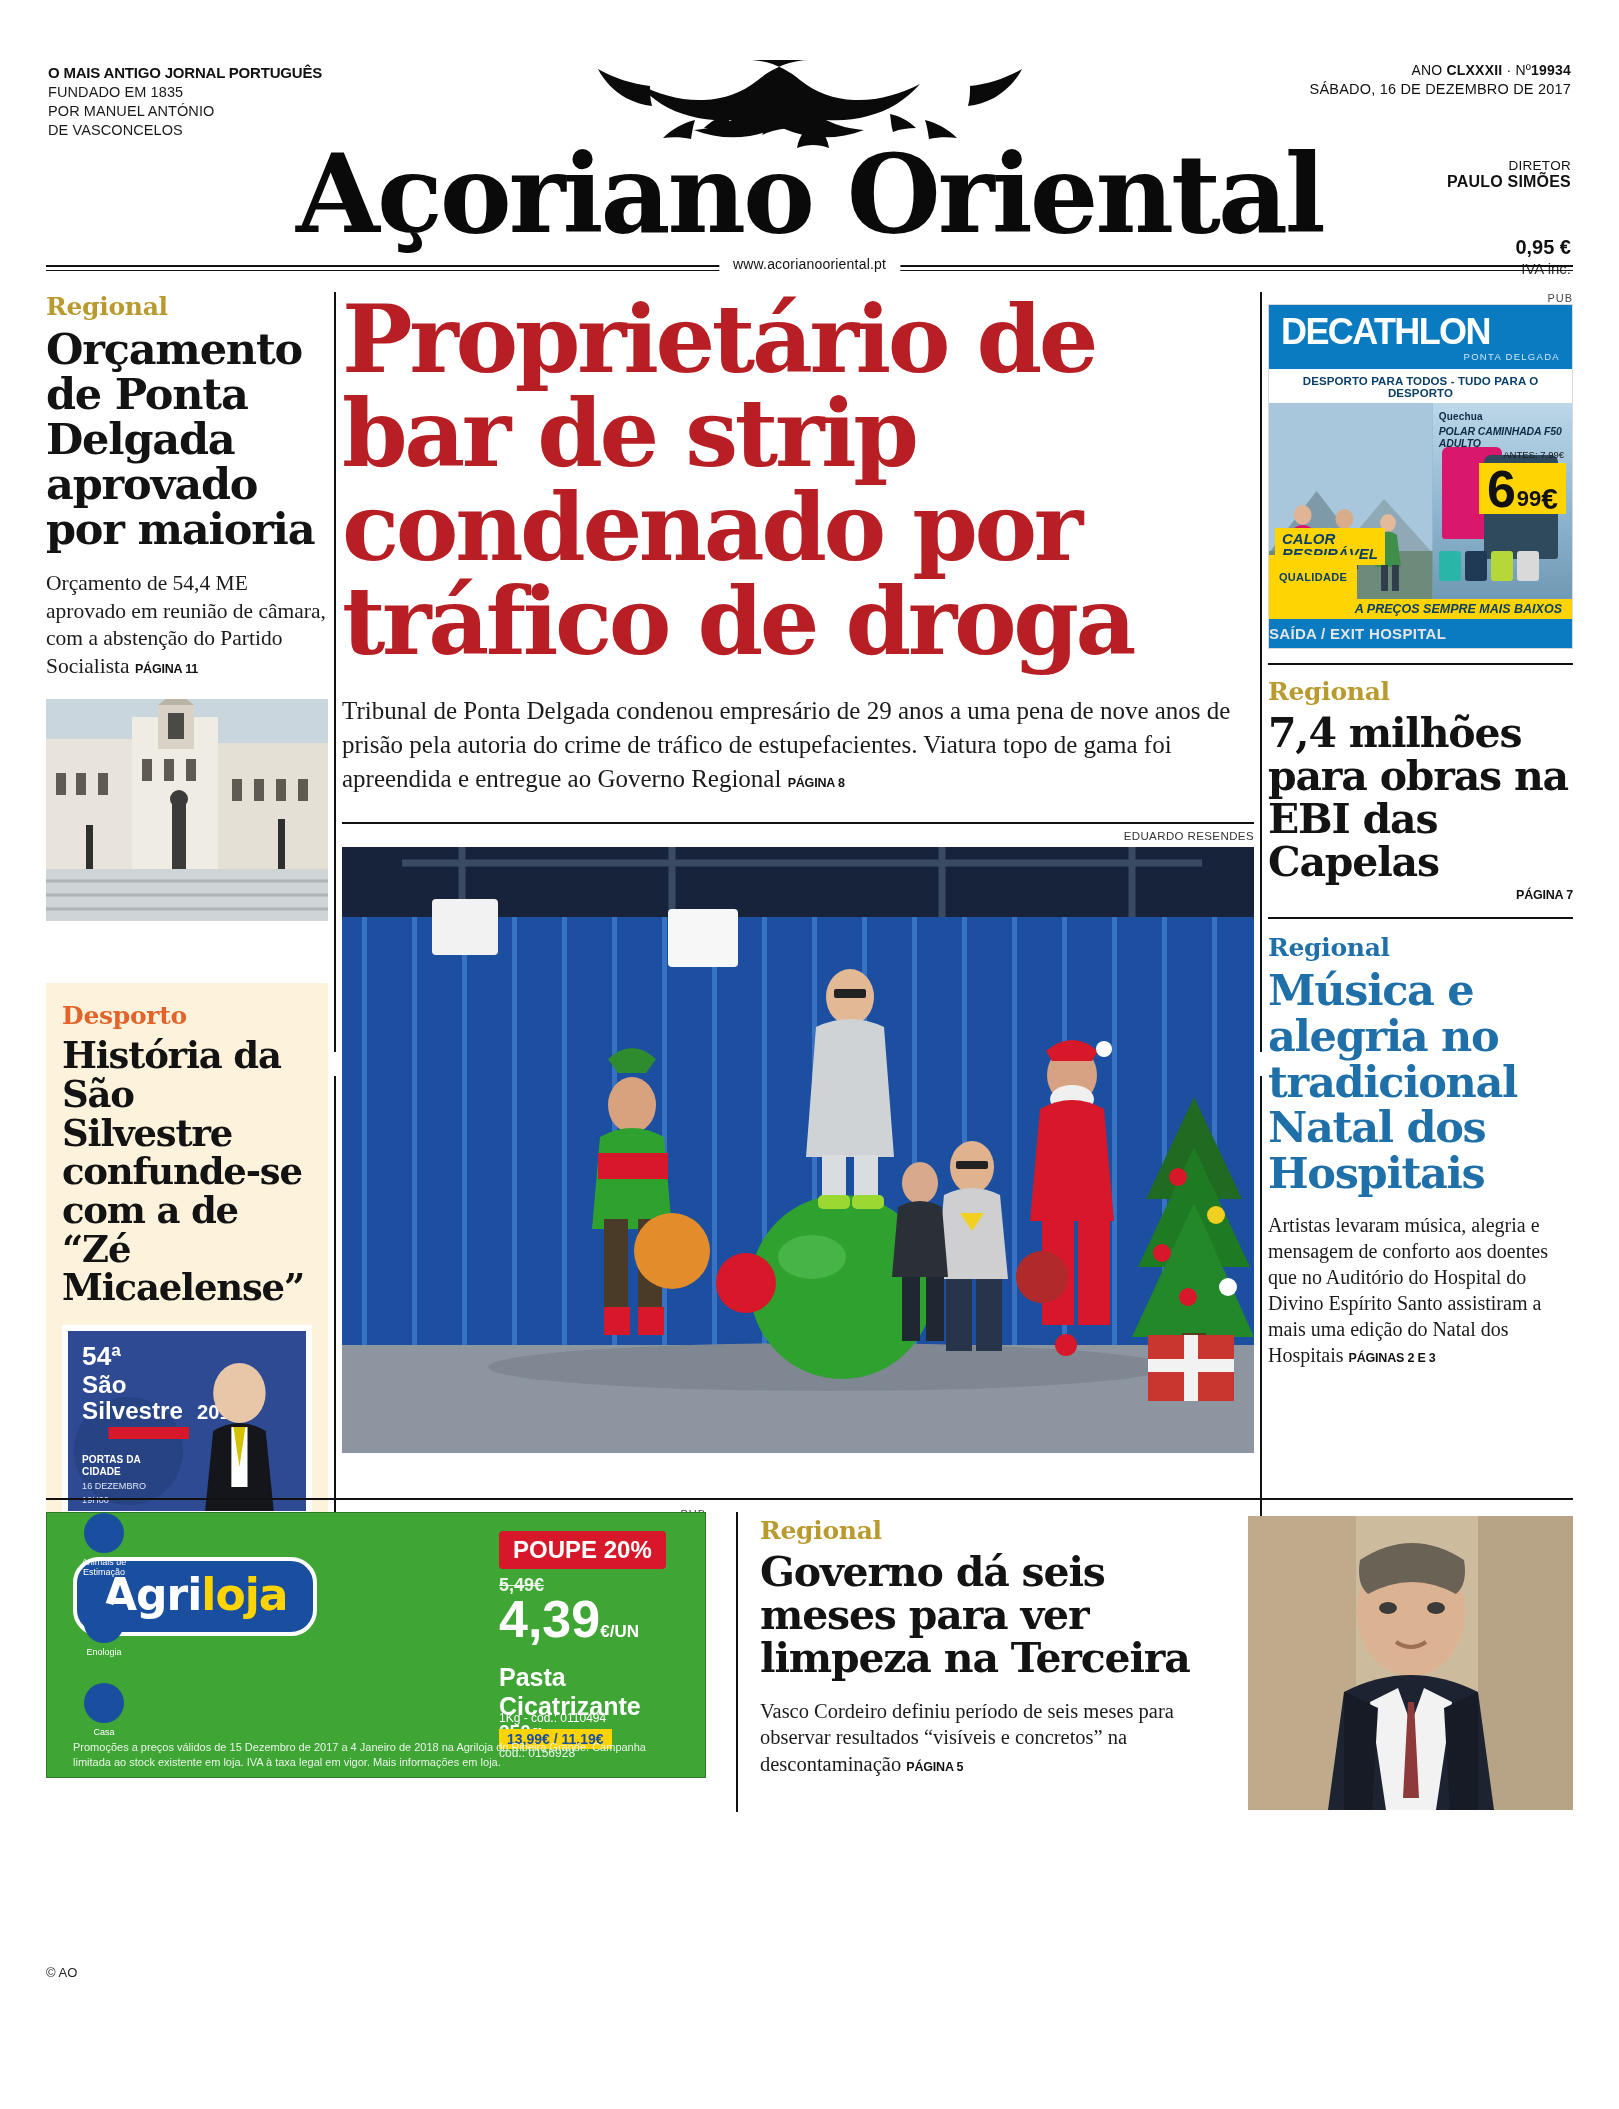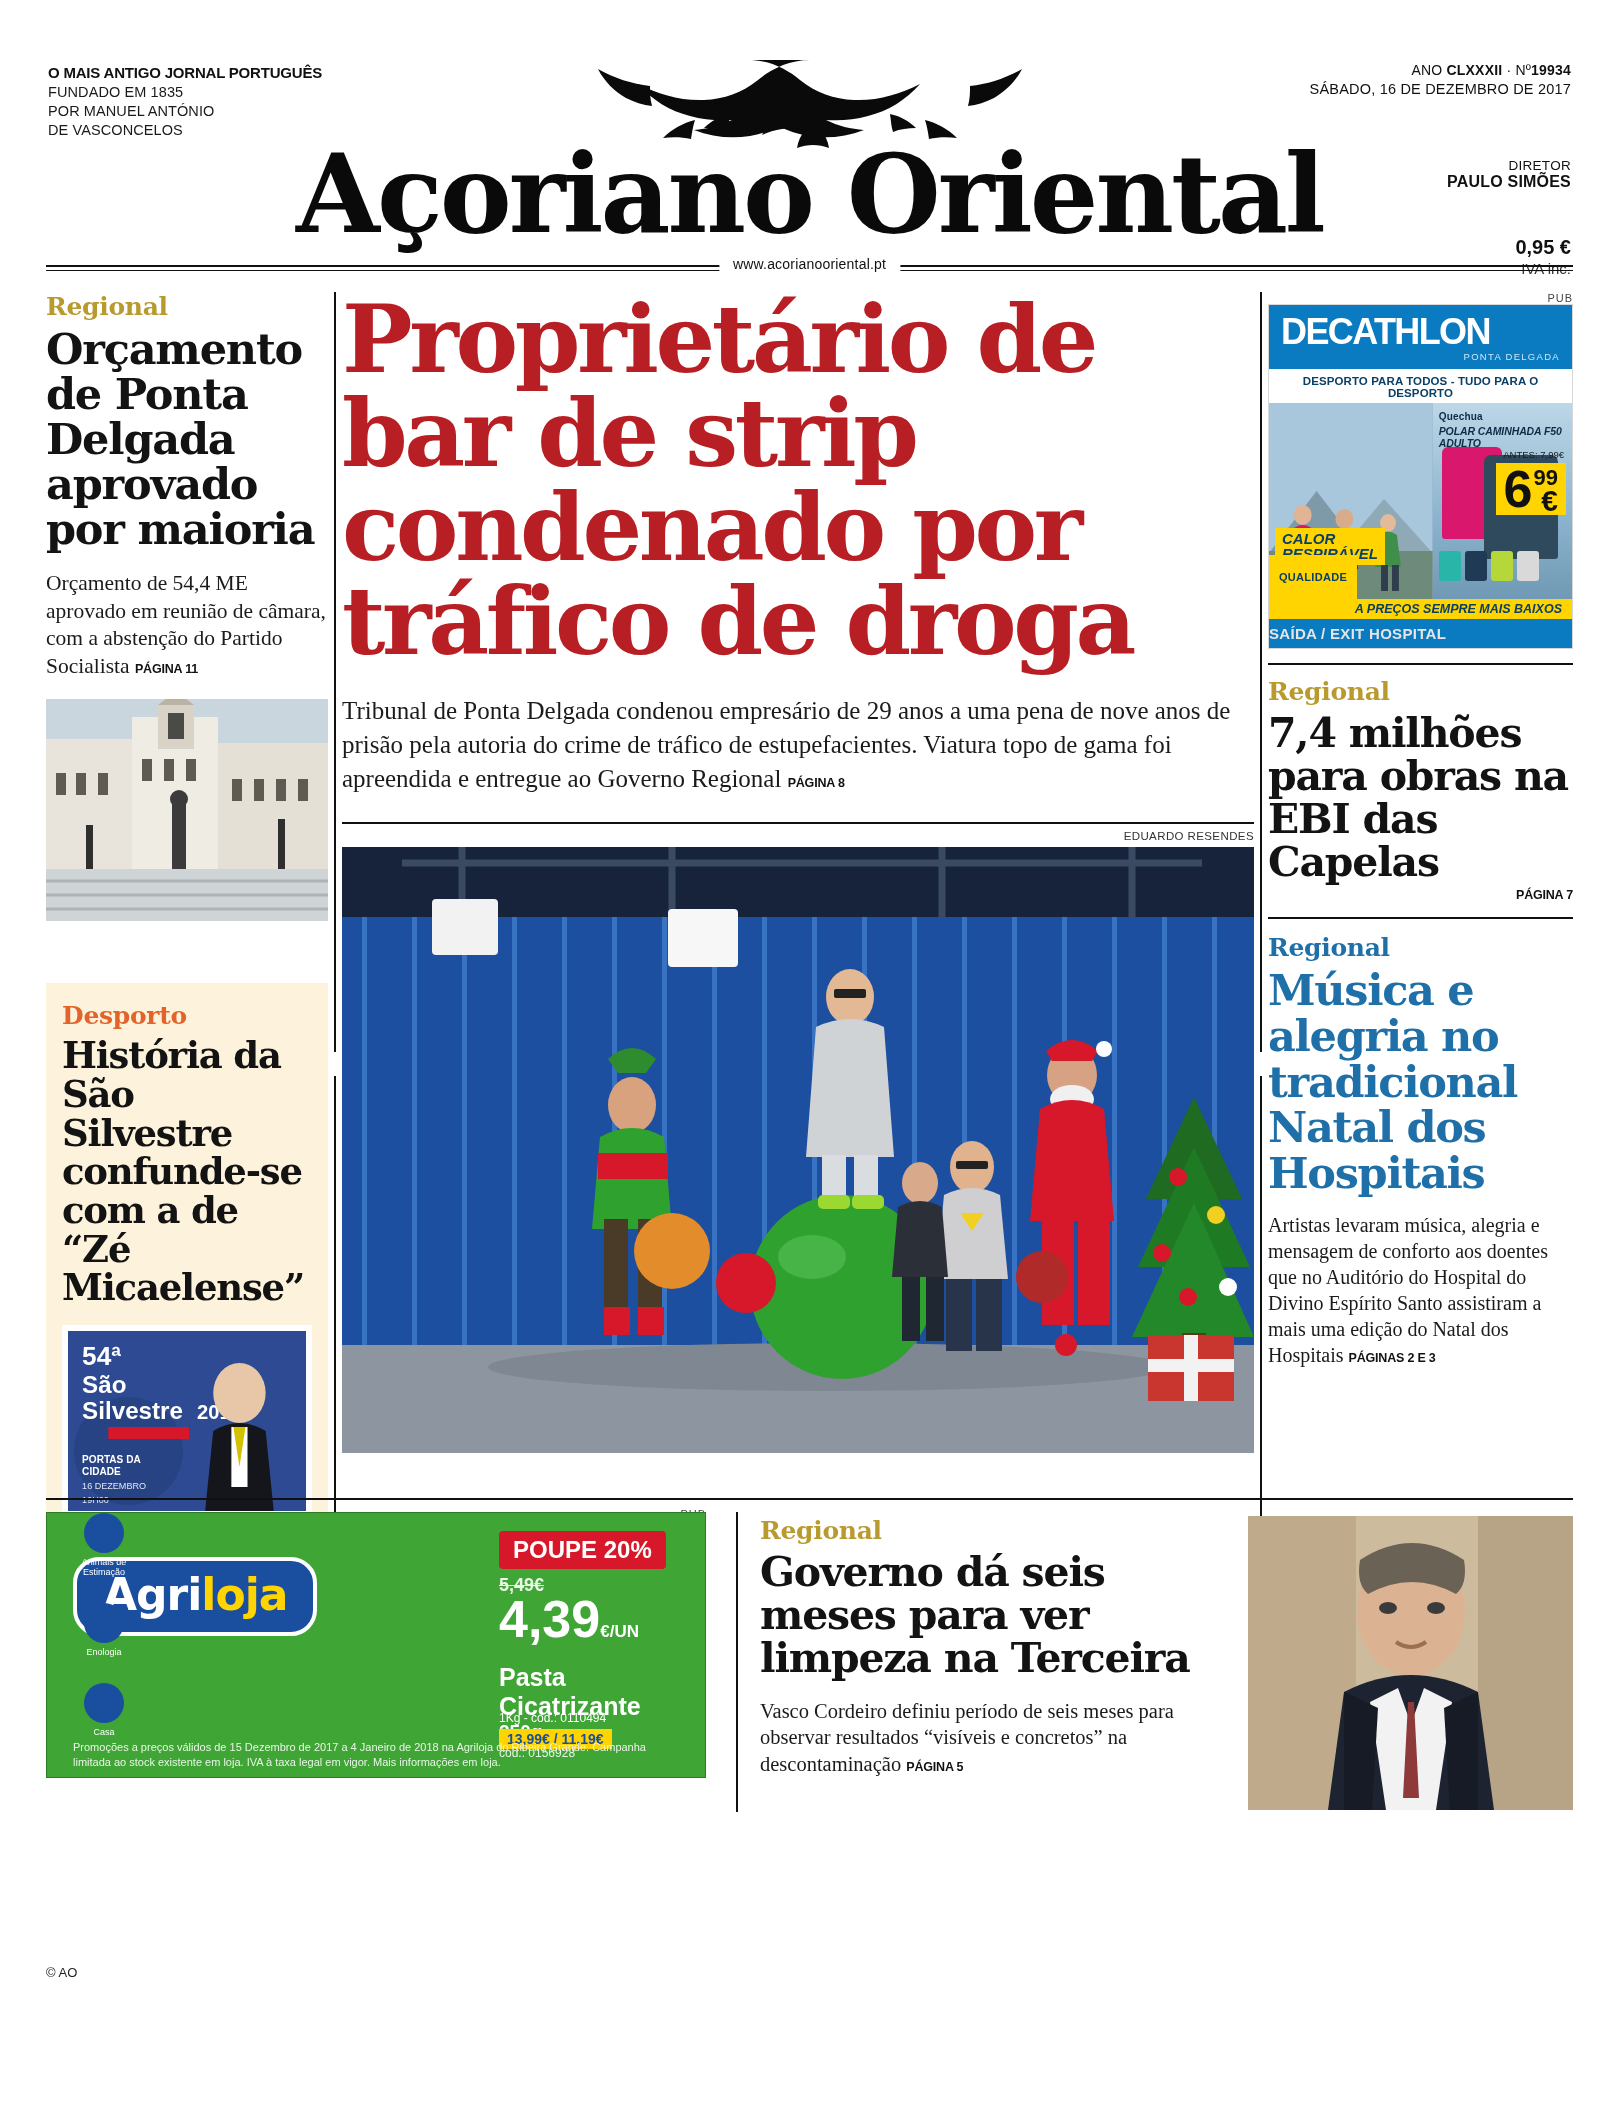--- a/index.html
+++ b/index.html
@@ -512,21 +512,21 @@
             <i style="background:#1f3a55"></i>
             <i style="background:#b6d73a"></i>
             <i style="background:#d9d9d9"></i>
           </div>
           <div class="dec-antes">
             <span>ANTES:</span>
             <span>7,99€</span>
           </div>
           <div class="dec-price">
             <span class="big">6</span>
-            <span style="display:flex;flex-direction:column;align-items:flex-end;">
+            <span style="display:flex;align-items:center;margin-top:20px;">
               <span class="sm">99</span>
               <span class="eu">€</span>
             </span>
           </div>
           <div class="dec-calor">
             <div>CALOR</div>
             <div>RESPIRÁVEL</div>
           </div>
           <div class="dec-qual">QUALIDADE</div>
         </div>

